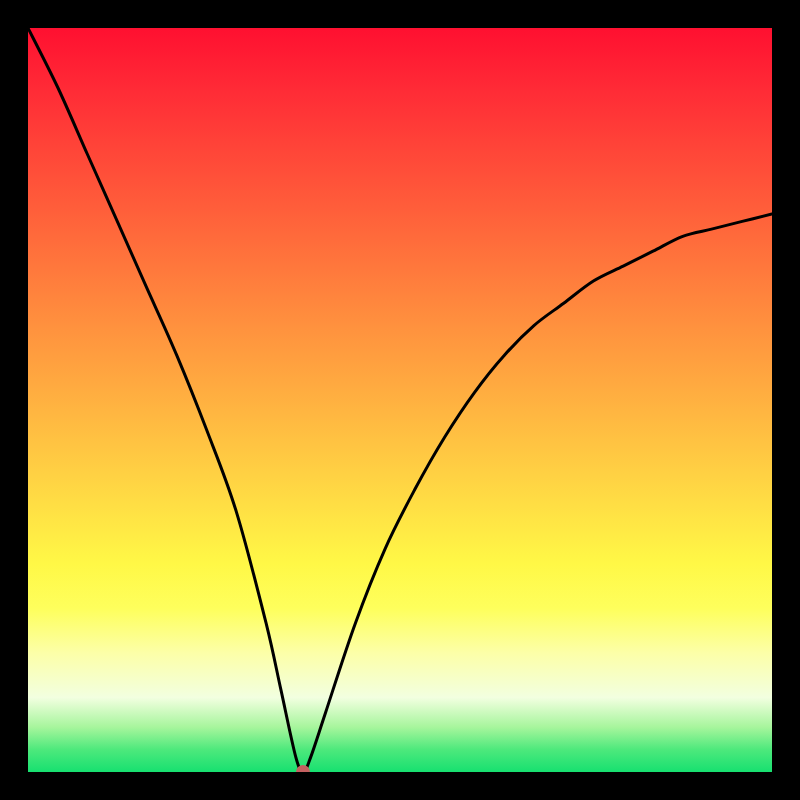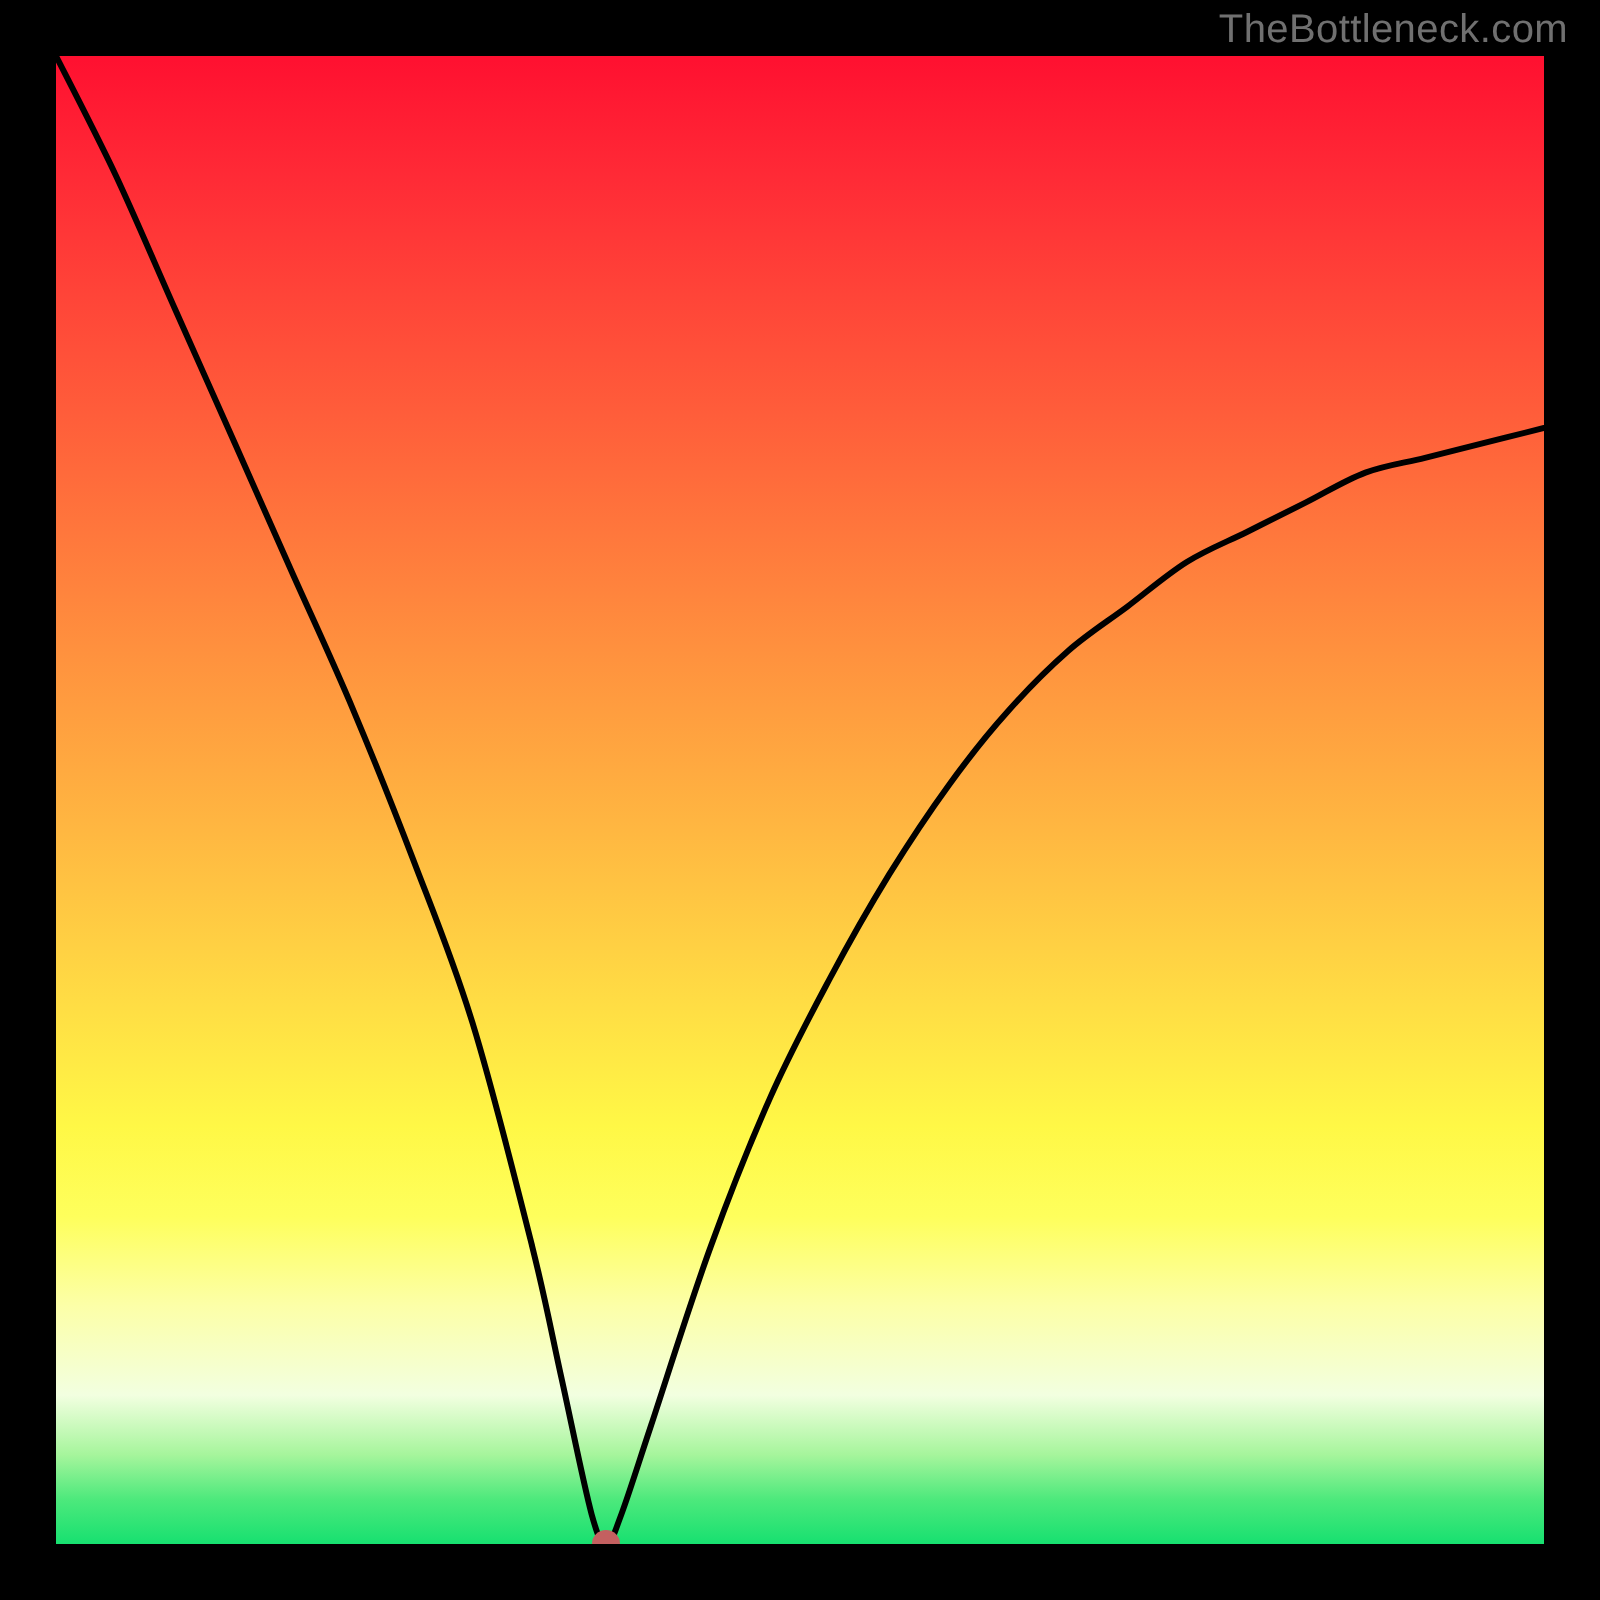--- a/index.html
+++ b/index.html
@@ -76,14 +76,13 @@
 <body>
 
 <div class="frame">
   <div class="plot">
     <div class="gradient"></div>
     <svg class="curve" viewBox="0 0 744 744" preserveAspectRatio="none">
       <path id="curve-path" fill="none" stroke="#000" stroke-width="3" stroke-linejoin="round" stroke-linecap="round" d="M0.0 0.0 C5.0 9.9, 19.8 38.4, 29.8 59.5 C39.7 80.6, 49.6 104.2, 59.5 126.5 C69.4 148.8, 79.4 171.1, 89.3 193.4 C99.2 215.8, 109.1 238.1, 119.0 260.4 C129.0 282.7, 138.9 303.8, 148.8 327.4 C158.7 350.9, 168.6 375.7, 178.6 401.8 C188.5 427.8, 198.4 451.4, 208.3 483.6 C218.2 515.8, 230.6 565.4, 238.1 595.2 C245.5 625.0, 248.0 639.8, 253.0 662.2 C257.9 684.5, 264.1 715.5, 267.8 729.1 C271.6 742.8, 272.8 744.0, 275.3 744.0 C277.8 744.0, 279.0 739.0, 282.7 729.1 C286.4 719.2, 290.2 706.8, 297.6 684.5 C305.0 662.2, 317.4 622.5, 327.4 595.2 C337.3 567.9, 347.2 543.1, 357.1 520.8 C367.0 498.5, 377.0 479.9, 386.9 461.3 C396.8 442.7, 406.7 425.3, 416.6 409.2 C426.6 393.1, 436.5 378.2, 446.4 364.6 C456.3 350.9, 466.2 338.5, 476.2 327.4 C486.1 316.2, 496.0 306.3, 505.9 297.6 C515.8 288.9, 525.8 282.7, 535.7 275.3 C545.6 267.8, 555.5 259.2, 565.4 253.0 C575.4 246.8, 585.3 243.0, 595.2 238.1 C605.1 233.1, 615.0 228.2, 625.0 223.2 C634.9 218.2, 644.8 212.0, 654.7 208.3 C664.6 204.6, 674.6 203.4, 684.5 200.9 C694.4 198.4, 704.3 195.9, 714.2 193.4 C724.2 191.0, 739.0 187.2, 744.0 186.0"></path>
     </svg>
     <div id="dot" class="dot" style="left: 275.28px; top: 744px;"></div>
   </div>
-  <div class="watermark">TheBottleneck.com</div>
 </div>
 
 </body></html>

